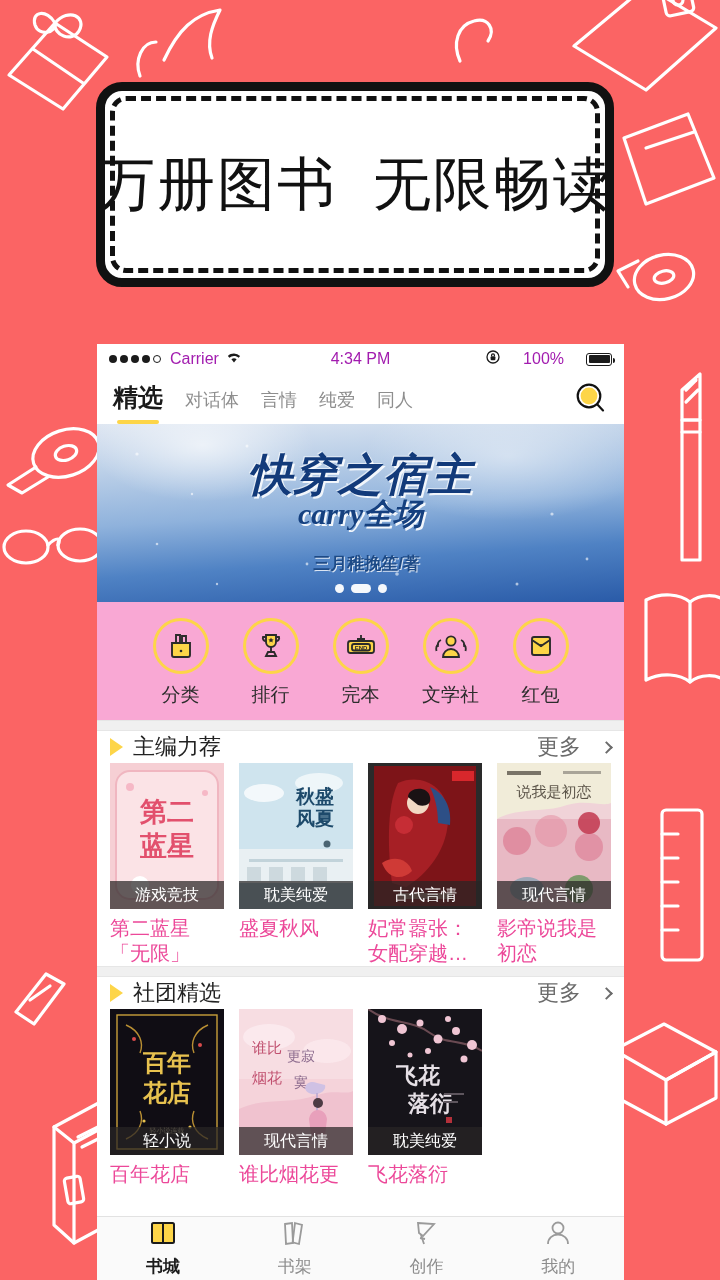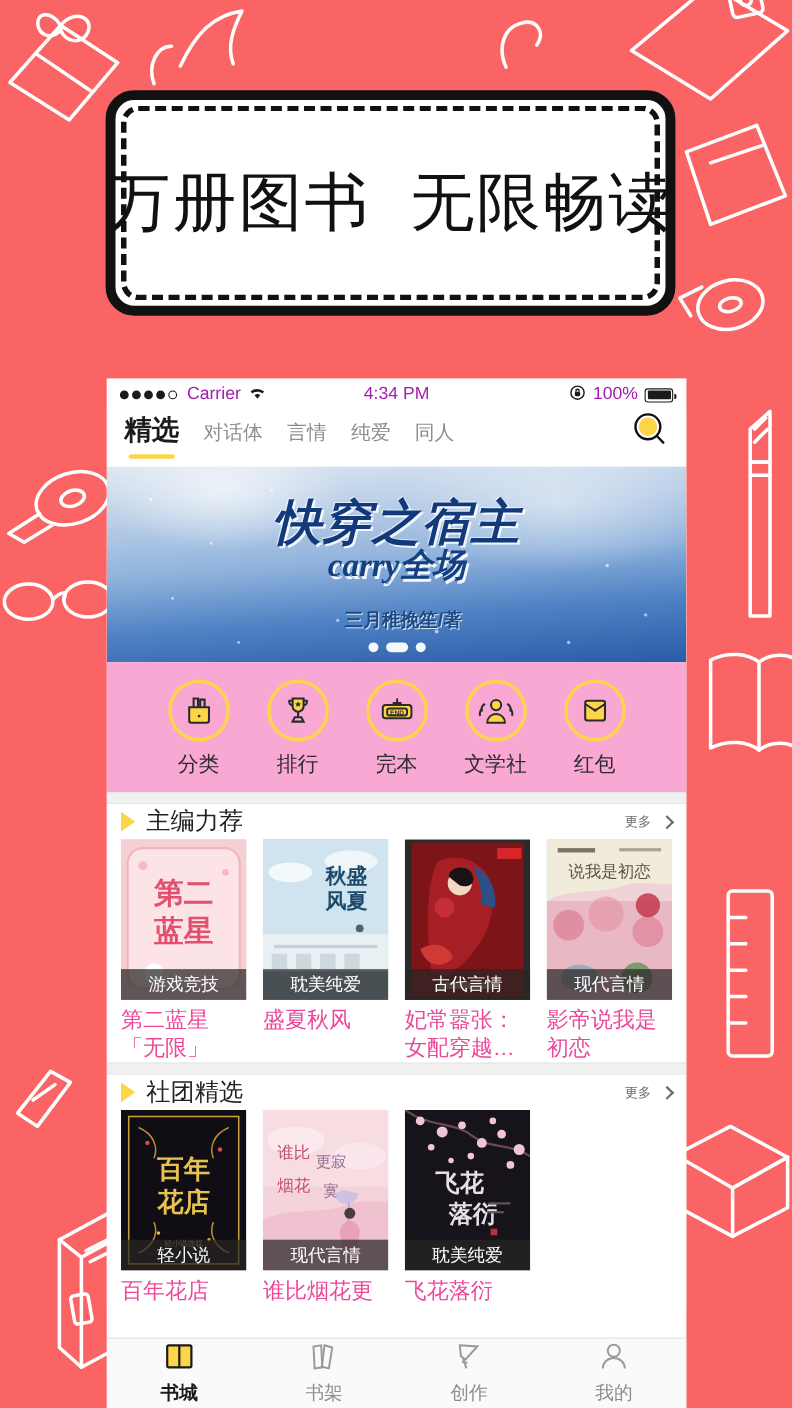--- a/index.html
+++ b/index.html
@@ -53,30 +53,30 @@
   .sb-left { display: flex; align-items: center; gap: 6px; }
   .dots { display: flex; gap: 3px; align-items: center; }
   .dot-f, .dot-e { width: 8px; height: 8px; border-radius: 50%; }
   .dot-f { background: #1b1b1b; }
   .dot-e { border: 1.5px solid #1b1b1b; }
   .carrier { font-size: 16px; margin-left: 3px; }
   .sb-time {
     position: absolute; left: 0; right: 0; text-align: center;
     font-size: 16px; font-weight: 400;
   }
-  .sb-right { margin-left: auto; display: flex; align-items: center; gap: 6px; font-size: 16px; }
+  .sb-right { margin-left: auto; display: flex; align-items: center; gap: 22px; font-size: 16px; }
   .batt { width: 26px; height: 13px; border: 1.6px solid #1b1b1b; border-radius: 3px;
           padding: 1.5px; position: relative; }
   .batt::after { content:""; position:absolute; right:-4px; top:4px; width:2.5px; height:5px;
                  background:#1b1b1b; border-radius:0 2px 2px 0; }
   .batt i { display:block; height:100%; background:#1b1b1b; border-radius:1px; }
 
   
   .navbar {
-    height: 50px; flex: 0 0 50px; display: flex; align-items: flex-start;
+    height: 50px; flex: 0 0 50px; display: flex; align-items: center;
     padding: 0 16px; position: relative; background: #fff;
   }
   .tabs { display: flex; align-items: baseline; gap: 22px; }
   .tab { font-size: 18px; color: #8e8e8e; position: relative; padding-bottom: 4px; }
   .tab.active { color: #1b1b1b; font-weight: bold; font-size: 25px; }
   .tab.active::after {
     content: ""; position: absolute; left: 4px; right: 4px; bottom: -6px;
     height: 4px; background: #fdd548; border-radius: 2px;
   }
   .search-btn { margin-left: auto; width: 34px; height: 34px; position: relative; }
@@ -127,22 +127,22 @@
 
   .divider { flex: 0 0 11px; background: #f0f0f0; border-top:1px solid #e6e6e6; border-bottom:1px solid #e6e6e6; }
 
   
   .section { background: #fff; padding: 0 13px; }
   .sec-head { height: 32px; display: flex; align-items: center; }
   .sec-arrow { width: 0; height: 0; border-left: 13px solid #fdd548;
                border-top: 9px solid transparent; border-bottom: 9px solid transparent;
                margin-right: 10px; }
   .sec-title { font-size: 22px; color: #222; }
-  .sec-more { margin-left: auto; display: flex; align-items: center; gap: 10px;
-              font-size: 12px; color: #6b6b6b; }
+  .sec-more { margin-left: auto; display: flex; align-items: center; gap: 21px;
+              font-size: 22px; color: #6b6b6b; }
   .chev { width: 9px; height: 9px; border-right: 2px solid #6b6b6b;
           border-top: 2px solid #6b6b6b; transform: rotate(45deg); }
 
   .books { display: flex; gap: 15px; }
   .book { width: 114px; }
   .cover { width: 114px; height: 146px; position: relative; overflow: hidden;
            background: #ddd; }
   .cover .art { position: absolute; inset: 0; }
   .badge {
     position: absolute; left: 0; right: 0; bottom: 0; height: 28px;

